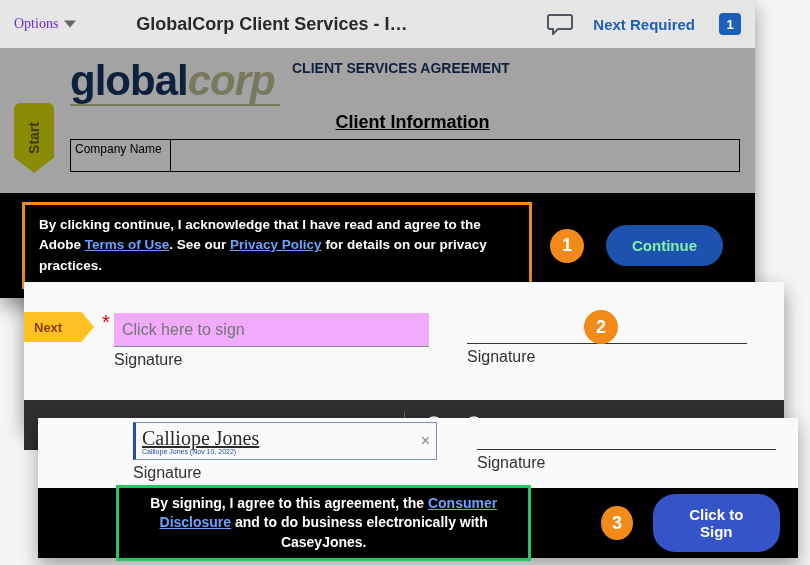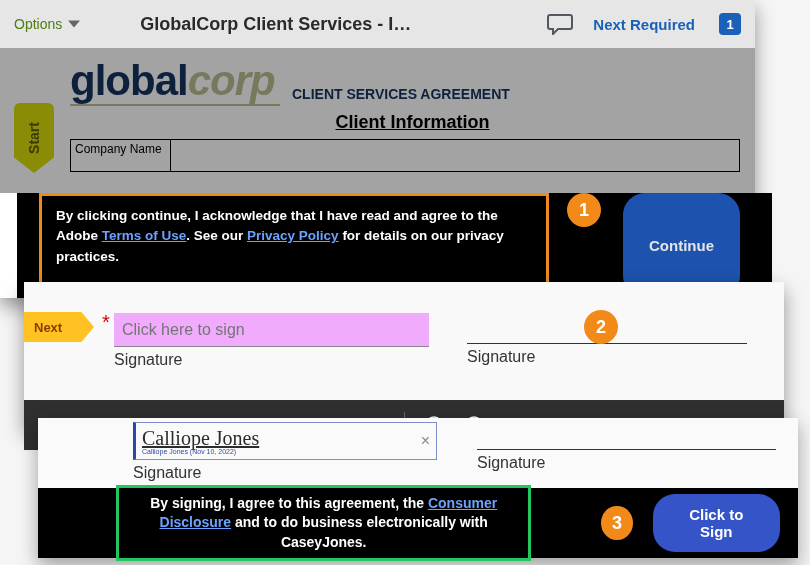--- a/index.html
+++ b/index.html
@@ -21,24 +21,25 @@
     z-index: 1;
   }
   .top-bar {
     display: flex;
     align-items: center;
     height: 48px;
     padding: 0 14px;
     background: #e6e6e6;
   }
   .options {
-    color: #4d7c0f;
+    color: #6d28d9;
     font-size: 14px;
     display: flex; align-items: center; gap: 6px;
     cursor: pointer;
+    font-family: Liberation Serif, serif;
   }
   .options svg { width: 12px; height: 12px; }
   .doc-title {
     margin-left: 60px;
     font-size: 18px;
     color: #2a2a2a;
     font-weight: 600;
   }
   .speech {
     margin-left: auto;
@@ -76,21 +77,21 @@
     clip-path: polygon(0 0,100% 0,100% 78%,50% 100%,0 78%);
     display: flex; align-items: center; justify-content: center;
   }
   .start-tag span {
     transform: rotate(-90deg);
     font-size: 14px;
     color: #5a5a00;
     font-weight: 600;
   }
   .logo-row {
-    display: flex; align-items: flex-end; gap: 8px;
+    display: flex; align-items: flex-start; gap: 8px;
     padding-top: 12px;
   }
   .logo {
     font-size: 42px;
     font-weight: 800;
     letter-spacing: -1px;
     line-height: 1;
   }
   .logo .g1 { color: #15325d; }
   .logo .g2 { color: #b8b990; font-style: italic; }
@@ -126,24 +127,24 @@
     position: absolute;
     left: 0; top: 48px;
     width: 100%;
     height: 145px;
     background: rgba(0,0,0,0.35);
     z-index: 2;
     pointer-events: none;
   }
   .consent-bar-1 {
     position: absolute;
-    left: 17px; bottom: 0;
+    left: 0; bottom: 0;
     width: 100%; height: 105px;
     background: #000;
-    display: flex; 
+    display: flex; align-items: center;
     padding: 0 22px;
     z-index: 3;
   }
   .consent-box {
     border: 3px solid #ed8b1c;
     padding: 10px 14px;
     width: 510px;
     color: #fff;
     font-size: 13.5px;
     line-height: 1.5;
@@ -156,21 +157,21 @@
     background: #f28a1a;
     color: #fff;
     font-size: 18px;
     font-weight: 600;
     display: flex; align-items: center; justify-content: center;
   }
   .panel-1 .callout { margin-left: 18px; }
   .continue-btn {
     margin-left: 22px;
     background: #1d52af;
-    color: #e5e5e5;
+    color: #86efac;
     border: none;
     border-radius: 22px;
     padding: 12px 26px;
     font-size: 15px;
     font-weight: 600;
     cursor: pointer;
   }
   
   .panel-2 {
     position: absolute;

